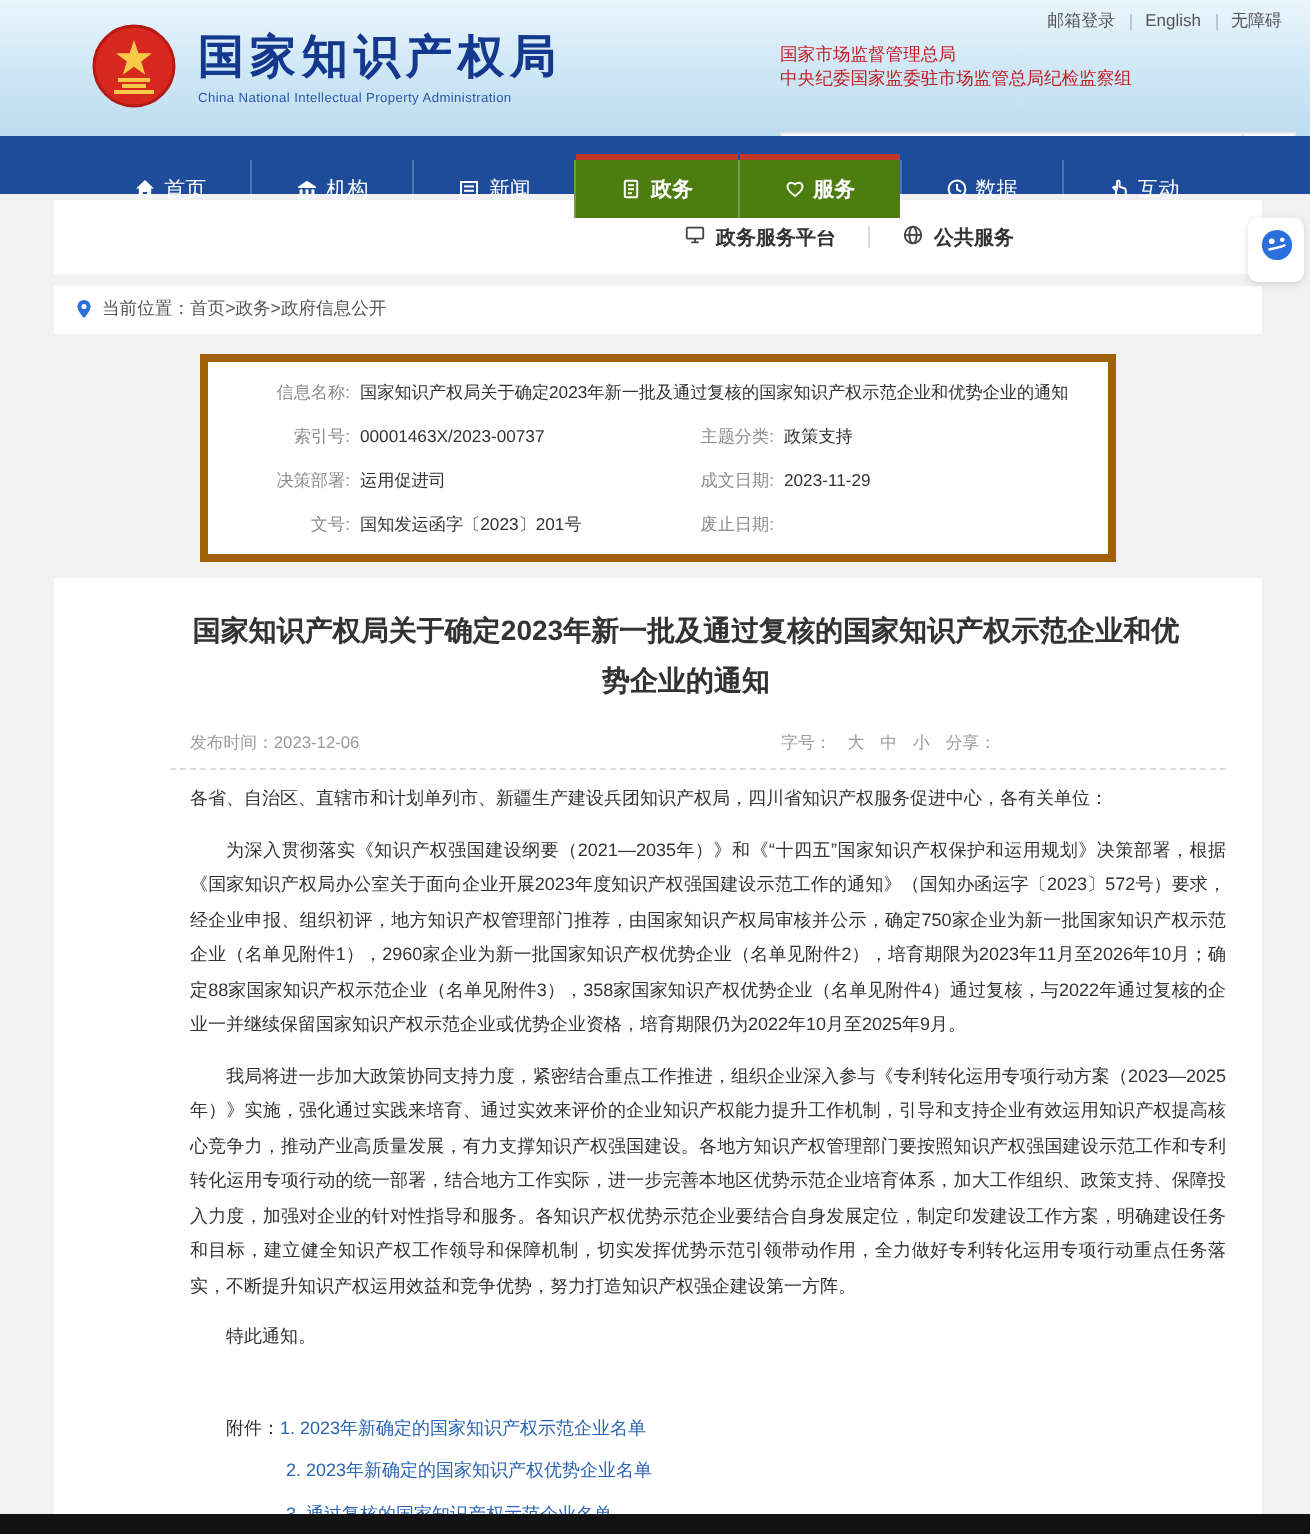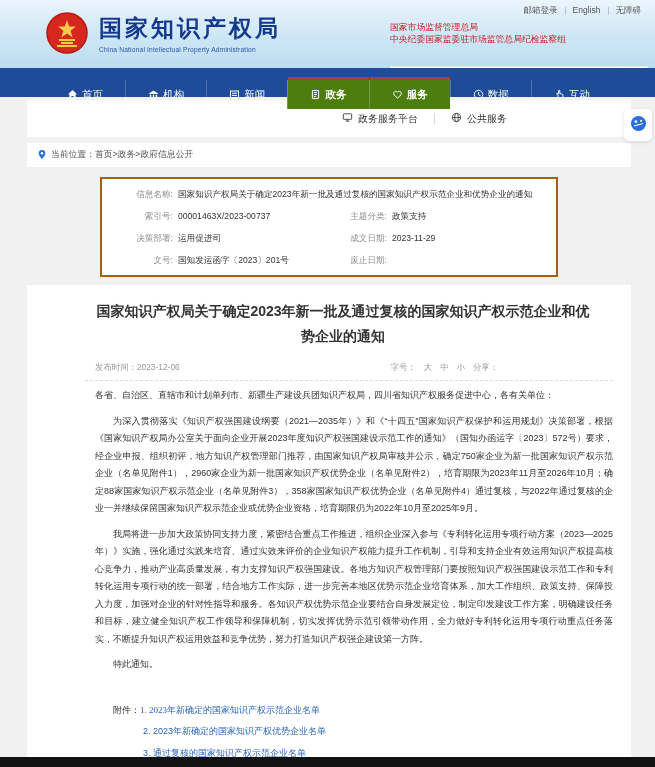--- a/index.html
+++ b/index.html
@@ -54,50 +54,50 @@
   .nav-item.active::after{
     content:""; position:absolute; left:50%; bottom:-6px; margin-left:-6px;
     border-left:6px solid transparent; border-right:6px solid transparent; border-bottom:6px solid #fff;
   }
 
   
   .content{ width:604px; margin-left:27px; }
   .card{ background:#fff; }
   .subnav-card{ margin-top:3px; height:37px; display:flex; align-items:center; }
   .subnav-group{ display:flex; align-items:center; margin-left:315px; font-size:10px; color:#333; }
-  .subnav-link{ display:flex; align-items:center; }
+  .subnav-link{ display:flex; align-items:center;font-weight:bold; }
   .subnav-link svg{ margin-right:5px; }
   .subnav-group .vsep{ width:1px; height:11px; background:#d9d9d9; margin:0 16px; }
 
   .breadcrumb-card{ margin-top:6px; height:24px; display:flex; align-items:center; padding-left:10px; font-size:8.8px; color:#555; }
   .breadcrumb-card svg{ margin-right:4px; }
   .crumb-path{ color:#555; }
 
   .info-box{
-    margin:10px auto 0; width:458px; border:2px solid #a16207; padding:9px 14px 8px;
+    margin:10px auto 0; width:458px; border:4px solid #a16207; padding:9px 14px 8px;
     display:grid; grid-template-columns:62px 1fr 64px 1fr; row-gap:9px; font-size:8.6px; line-height:13px;
     align-items:baseline;
   }
   .info-label{ color:#8d8d8d; text-align:right; padding-right:5px; }
   .info-value{ color:#333; }
   .span3{ grid-column:2 / 5; }
 
   .article-card{ margin-top:8px; padding:14px 18px 0 68px; position:relative; min-height:479px; }
   .article-title{
     font-size:14px; font-weight:bold; color:#333; text-align:center; line-height:25px;
     padding:0 30px 0 0; margin-right:-8px;
   }
   .meta-row{ display:flex; justify-content:space-between; margin-top:13px; font-size:8.4px; color:#9a9a9a; padding-right:115px; }
   .meta-right span, .meta-right a{ margin-left:8px; }
   .divider{ border:0; border-top:1px dashed #dcdcdc; margin:7px 0 6px -10px; }
   .article-body{ font-size:9px; line-height:17.5px; color:#333; text-align:justify; }
   .article-body p{ text-indent:2em; margin-top:8px; }
   .article-body p.no-indent{ text-indent:0; margin-top:2px; }
   .attachments{ margin-top:26px; font-size:9px; line-height:21.5px; }
-  .att-first{ margin-left:18px;font-family:Liberation Serif, serif; }
+  .att-first{ margin-left:18px; }
   .att-label{ color:#333; }
   .attachments a{ color:#2a64b5; }
   .att-item{ margin-left:48px; }
 
   .footer-bar{ position:absolute; left:0; bottom:0; width:655px; height:10px; background:#121212; }
 
   .float-widget{
     position:absolute; right:3px; top:109px; width:28px; height:32px; background:#fff;
     border-radius:5px; box-shadow:0 1px 4px rgba(0,0,0,.12); display:flex; align-items:center; justify-content:center;
     cursor:pointer;

